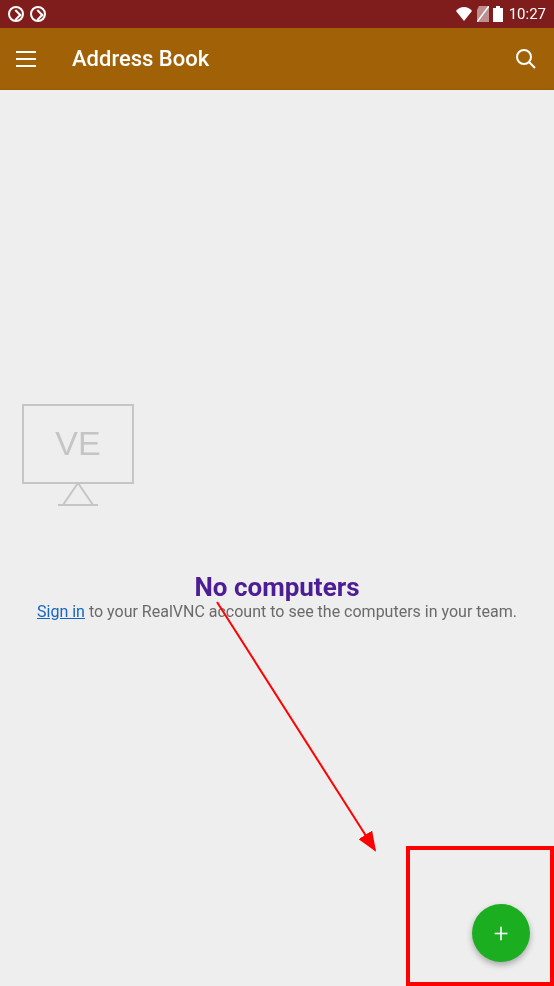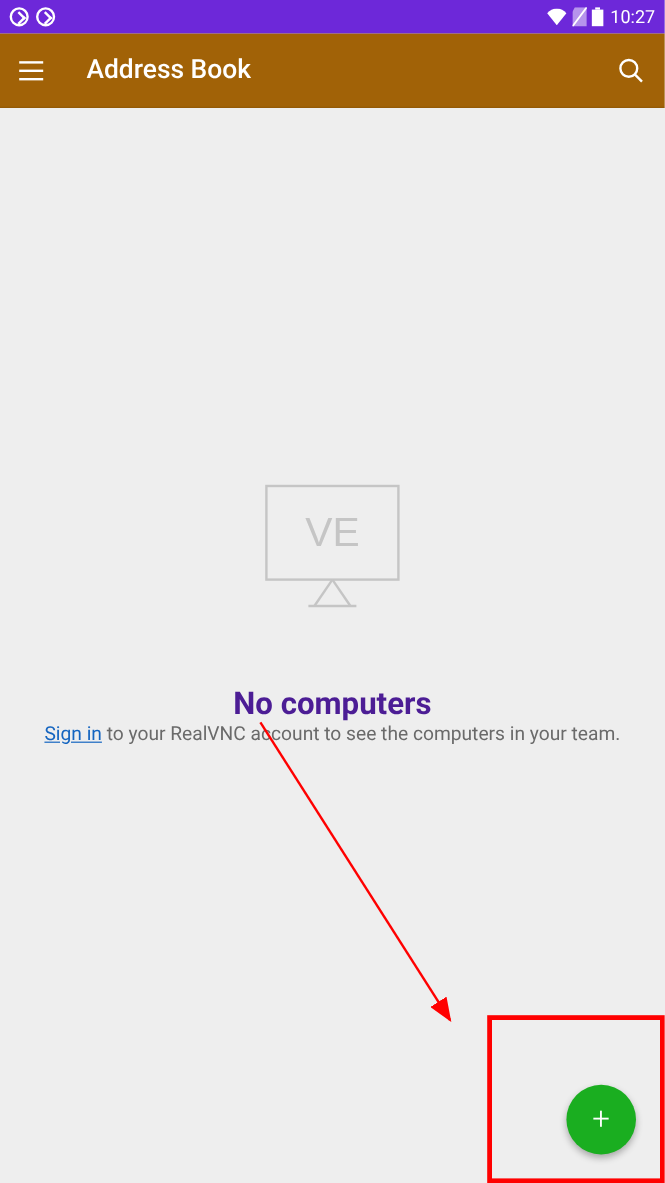--- a/index.html
+++ b/index.html
@@ -10,21 +10,21 @@
     body {
       width: 554px;
       height: 986px;
       font-family: Roboto, Arial, sans-serif;
       background: #eeeeee;
       position: relative;
       overflow: hidden;
     }
     .status-bar {
       height: 28px;
-      background: #6d28d9;
+      background: #7f1d1d;
       color: white;
       display: flex;
       align-items: center;
       justify-content: space-between;
       padding: 0 8px;
       font-size: 14px;
     }
     .status-left {
       display: flex;
       gap: 6px;
@@ -96,21 +96,20 @@
       height: 24px;
       cursor: pointer;
     }
     .main-content {
       padding: 0 18px;
       text-align: center;
     }
     .monitor-illustration {
       margin-top: 310px;
       display: flex;
-      justify-content: center;
     }
     .monitor-svg {
       width: 120px;
       height: 110px;
     }
     .empty-title {
       margin-top: 62px;
       font-size: 26px;
       font-weight: 700;
       color: #4c1d95;

